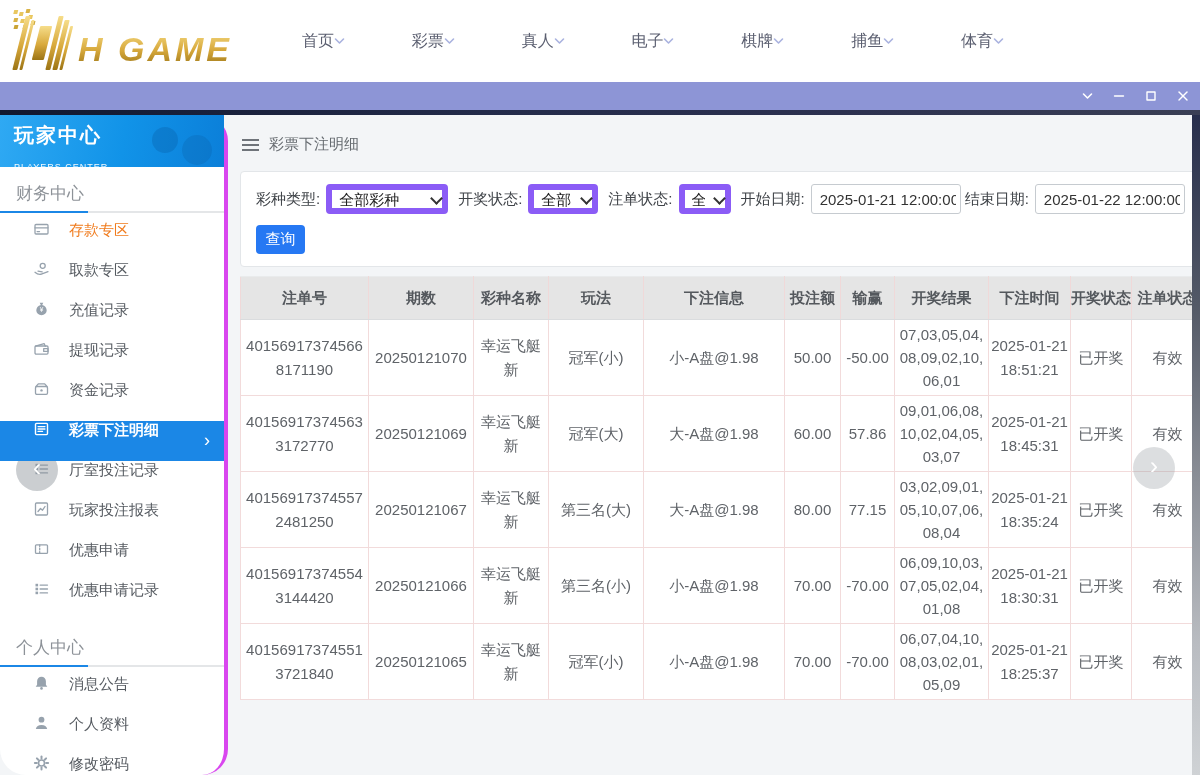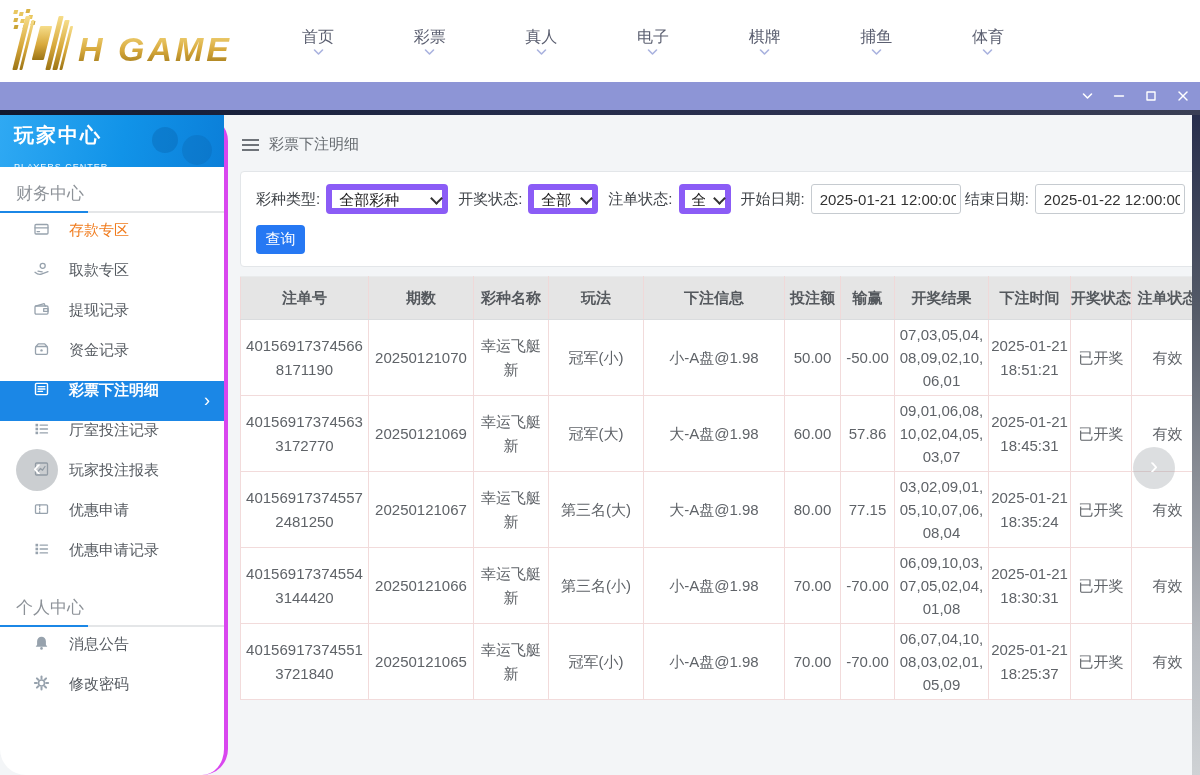--- a/index.html
+++ b/index.html
@@ -18,21 +18,21 @@
   .logo-mark i:nth-child(4){left:26px; height:34px; width:12px; bottom:12px;}
   .logo-mark i:nth-child(5){left:42px; height:54px;}
   .logo-mark i:nth-child(6){left:49px; height:50px;}
   .logo-mark i:nth-child(7){left:56px; height:44px; width:3px;}
   .logo-dots { position:absolute; left:-4px; top:-4px; width:4px; height:4px; background:#e9c75f;
     box-shadow:6px 2px #e9c75f,12px -1px #d9b346,2px 8px #d9b346,9px 9px #e9c75f,16px 5px #e9c75f,4px 15px #caa436,13px 15px #d9b346,20px 11px #caa436; }
   .logo-text { font-size:34px; font-weight:700; font-style:italic; letter-spacing:3px; line-height:1;
     background:linear-gradient(180deg,#f3d67c 0%,#d7a93c 45%,#8f6a10 100%);
     -webkit-background-clip:text; background-clip:text; -webkit-text-fill-color:transparent; color:#c99a2e; padding-bottom:6px; }
   .main-nav { position:absolute; left:302px; top:0; width:702px; height:82px; display:flex; align-items:center; justify-content:space-between; }
-  .nav-item { display:flex; align-items:center; cursor:pointer;flex-direction:column; }
+  .nav-item { display:flex; align-items:center; cursor:pointer; }
   .nav-label { font-size:16px; color:#5b5f70; }
   .icon svg { display:block; }
   .nav-item .icon { color:#a9b2df; }
 
   
   .titlebar { position:absolute; left:0; top:82px; width:1200px; height:28px; background:#8d95d6; z-index:5; display:flex; align-items:center; justify-content:flex-end; }
   .win-controls { display:flex; align-items:center; gap:10px; margin-right:6px; }
   .win-btn { width:22px; height:22px; display:flex; align-items:center; justify-content:center; color:#ffffff; cursor:pointer; }
 
   .dark-strip { position:absolute; left:0; top:110px; width:1200px; height:5px; background:linear-gradient(90deg,#11182f,#232b4a 40%,#2c3150 70%,#3a3f55); z-index:5; }
@@ -233,20 +233,29 @@
                 <svg width="17" height="16" viewBox="0 0 16 16" fill="none" stroke="currentColor" stroke-linecap="round" stroke-linejoin="round" stroke-width="1.3">
                   <circle cx="9.2" cy="4.8" r="2.5"></circle>
                   <path d="M1.5 11.3 q3.5 3 7 1.6 l6 -2.2"></path>
                   <path d="M4.5 10.2 l4.2 .6"></path>
                 </svg>
               </span>
               <span class="mi-label">取款专区</span>
             </div>
             <div class="menu-item">
               <span class="icon ">
+                <svg width="17" height="16" viewBox="0 0 16 16">
+                  <path fill="currentColor" d="M6.2 1.8 h3.6 l-1.1 2.3 c2.9 .9 4.5 2.9 4.5 5.4 a5.2 4.7 0 0 1 -10.4 0 c0 -2.5 1.6 -4.5 4.5 -5.4 z"></path>
+                  <text x="8" y="11.4" font-size="6.5" fill="#fff" text-anchor="middle">¥</text>
+                </svg>
+              </span>
+              <span class="mi-label">充值记录</span>
+            </div>
+            <div class="menu-item">
+              <span class="icon ">
                 <svg width="17" height="16" viewBox="0 0 16 16" fill="none" stroke="currentColor" stroke-linecap="round" stroke-linejoin="round" stroke-width="1.3">
                   <path d="M2 5.2 l8.6 -2.6 1.2 2.6"></path>
                   <rect x="1.5" y="5" width="13" height="8.2" rx="1.1"></rect>
                   <rect x="10.2" y="7.6" width="4.3" height="2.8"></rect>
                 </svg>
               </span>
               <span class="mi-label">提现记录</span>
             </div>
             <div class="menu-item">
               <span class="icon ">
@@ -327,20 +336,29 @@
           <div class="section-rule"></div>
           <div class="menu">
             <div class="menu-item">
               <span class="icon ">
                 <svg width="17" height="16" viewBox="0 0 16 16">
                   <path fill="currentColor" d="M8 1.8 a4.4 4.4 0 0 1 4.4 4.4 v3.6 l1.4 1.9 H2.2 l1.4 -1.9 V6.2 A4.4 4.4 0 0 1 8 1.8 z"></path>
                   <circle cx="8" cy="13.4" r="1.3" fill="currentColor"></circle>
                 </svg>
               </span>
               <span class="mi-label">消息公告</span>
+            </div>
+            <div class="menu-item">
+              <span class="icon ">
+                <svg width="17" height="16" viewBox="0 0 16 16">
+                  <circle cx="8" cy="4.7" r="2.9" fill="currentColor"></circle>
+                  <path fill="currentColor" d="M2.3 14 a5.8 5 0 0 1 11.4 0 z"></path>
+                </svg>
+              </span>
+              <span class="mi-label">个人资料</span>
             </div>
             <div class="menu-item">
               <span class="icon ">
                 <svg width="17" height="16" viewBox="0 0 16 16">
                   <circle cx="8" cy="8" r="3" fill="none" stroke="currentColor" stroke-width="1.6"></circle>
                   <g stroke="currentColor" stroke-width="2" stroke-linecap="round">
                     <line x1="8" y1="1.4" x2="8" y2="3.4"></line>
                     <line x1="8" y1="12.6" x2="8" y2="14.6"></line>
                     <line x1="1.4" y1="8" x2="3.4" y2="8"></line>
                     <line x1="12.6" y1="8" x2="14.6" y2="8"></line>

